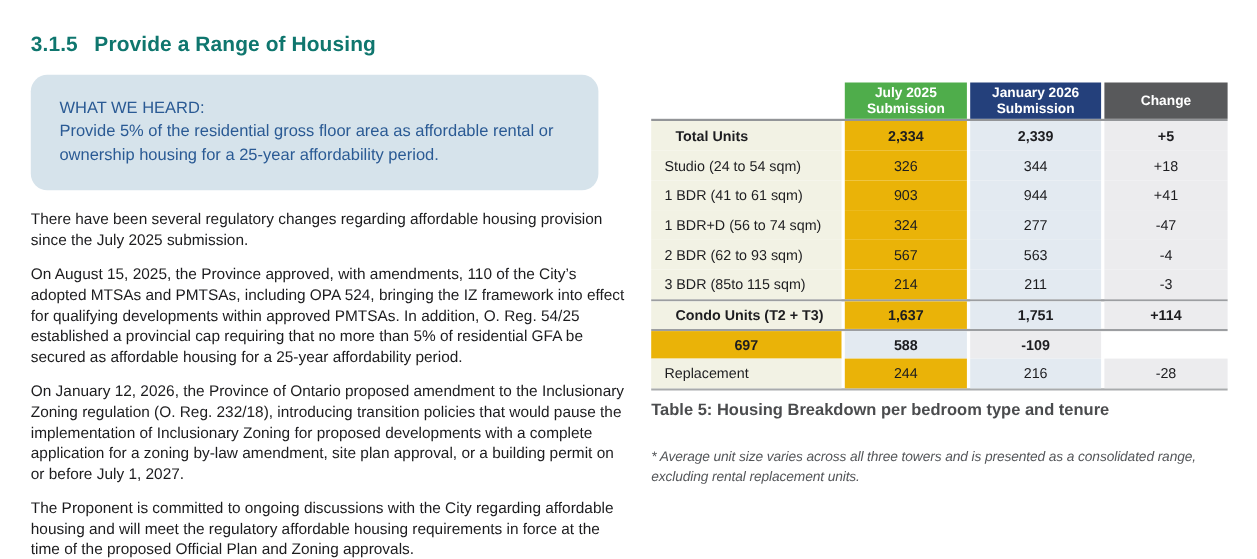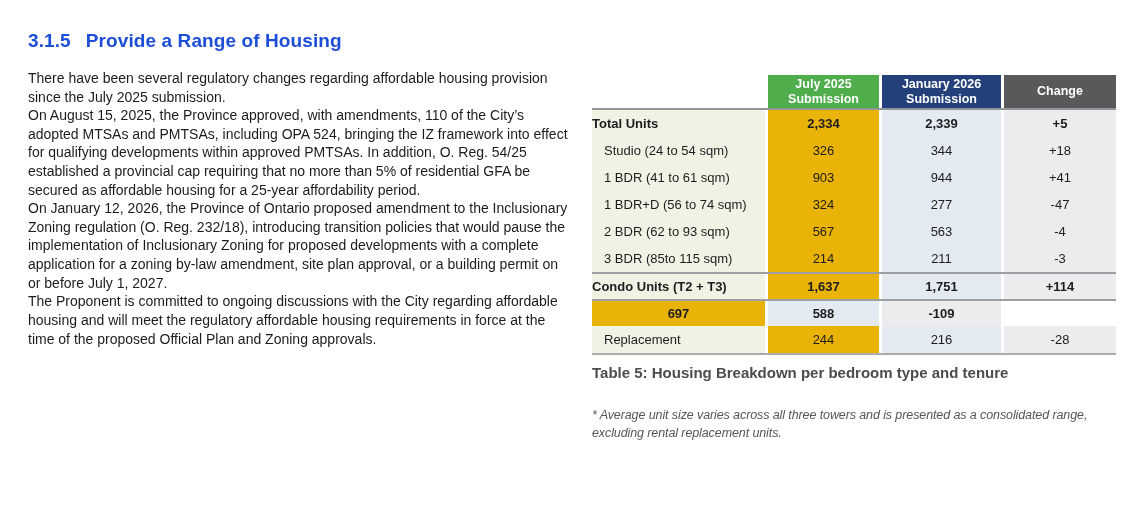--- a/index.html
+++ b/index.html
@@ -8,33 +8,33 @@
     width:1143px; height:508px; position:relative; overflow:hidden;
     font-family:"Liberation Sans", sans-serif;
     color:#1d1d20;
   }
 
   
   .left-col { position:absolute; left:28px; top:30px; width:542px; }
 
   .section-heading {
     display:flex; gap:15px; align-items:baseline;
-    color:#1d4ed8; font-size:19px; font-weight:bold; letter-spacing:.1px;
+    color:#0f766e; font-size:19px; font-weight:bold; letter-spacing:.1px;
   }
 
   .callout {
     margin-top:16px; background:#d6e3eb; border-radius:15px;
     padding:21px 26px 22px 26px;
     color:#2a5a94; font-size:15px; line-height:1.36;
     width:516px;
   }
   .callout-title { margin-bottom:1px; }
 
   .paragraphs { margin-top:17px; font-size:14px; line-height:1.33; color:#1c1c1e; width:542px; }
-  .para + .para { }
+  .para + .para { margin-top:13px; }
 
   
   .right-col { position:absolute; left:592px; top:75px; width:524px; }
 
   .t-row { display:grid; grid-template-columns:173px 111px 119px 1fr; column-gap:3px; }
 
   .t-head .cell {
     display:flex; align-items:center; justify-content:center; text-align:center;
     height:33px; color:#ffffff; font-weight:bold; font-size:12.5px; line-height:1.2;
     padding:0 14px;
@@ -43,41 +43,45 @@
   .h-jul    { background:#4fad4b; }
   .h-jan    { background:#24407b; }
   .h-chg    { background:#58595b; }
 
   .t-body { border-top:2px solid #939598; border-bottom:2px solid #a9abad; }
   .t-body .t-row { height:27px; font-size:13px; }
   .t-row.sep { border-top:2px solid #9c9ea1; }
   .t-row.bold { font-weight:bold; }
 
   .cell { display:flex; align-items:center; }
-  .c-label { background:#f2f2e4; padding-left:0; }
+  .c-label { background:#f2f2e4; padding-left:22px; }
   .c-label.indent { padding-left:12px; }
   .c-jul { background:#eab308; justify-content:center;text-align:right; }
   .c-jan { background:#e3eaf1; justify-content:center; }
   .c-chg { background:#ececee; justify-content:center; }
 
   .caption { margin-top:9px; font-weight:bold; font-size:15px; color:#4b4c4e; }
   .footnote {
     margin-top:26px; font-style:italic; font-size:12.5px; color:#545659;
     line-height:1.4; letter-spacing:-0.1px; width:524px;
   }
 </style>
 </head>
 <body>
 
 <div class="left-col">
   <div class="section-heading">
     <span>3.1.5</span>
     <span>Provide a Range of Housing</span>
   </div>
 
+  <div class="callout">
+    <div class="callout-title">WHAT WE HEARD:</div>
+    <div class="callout-text">Provide 5% of the residential gross floor area as affordable rental or ownership housing for a 25-year affordability period.</div>
+  </div>
 
   <div class="paragraphs">
     <p class="para">There have been several regulatory changes regarding affordable housing provision since the July 2025 submission.</p>
     <p class="para">On August 15, 2025, the Province approved, with amendments, 110 of the City’s adopted MTSAs and PMTSAs, including OPA 524, bringing the IZ framework into effect for qualifying developments within approved PMTSAs. In addition, O. Reg. 54/25 established a provincial cap requiring that no more than 5% of residential GFA be secured as affordable housing for a 25-year affordability period.</p>
     <p class="para">On January 12, 2026, the Province of Ontario proposed amendment to the Inclusionary Zoning regulation (O. Reg. 232/18), introducing transition policies that would pause the implementation of Inclusionary Zoning for proposed developments with a complete application for a zoning by-law amendment, site plan approval, or a building permit on or before July 1, 2027.</p>
     <p class="para">The Proponent is committed to ongoing discussions with the City regarding affordable housing and will meet the regulatory affordable housing requirements in force at the time of the proposed Official Plan and Zoning approvals.</p>
   </div>
 </div>
 
 <div class="right-col">

